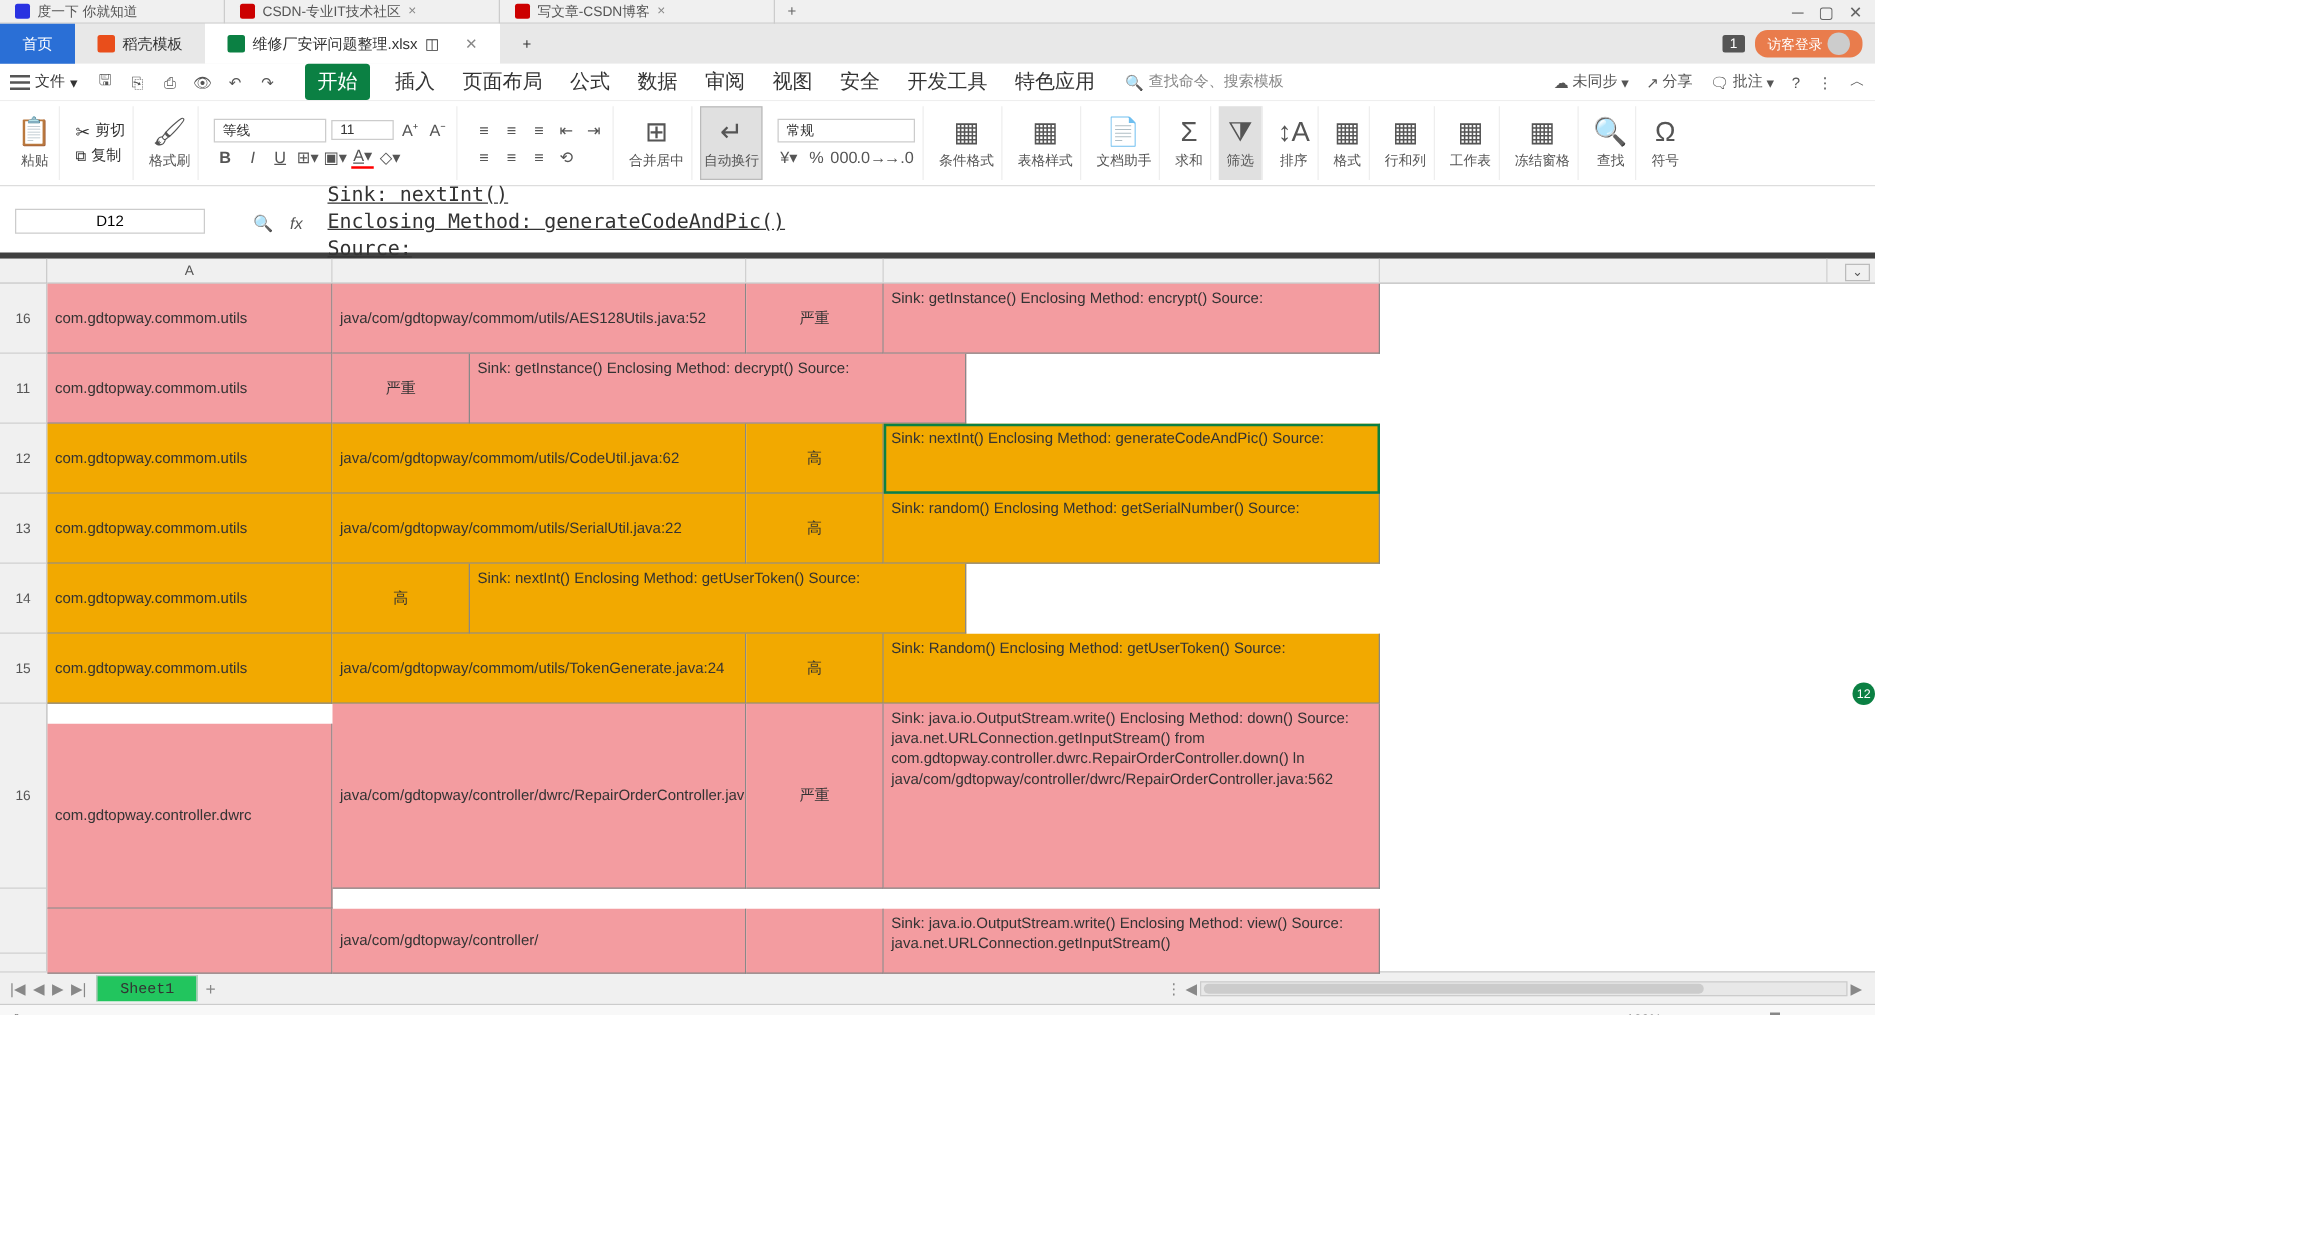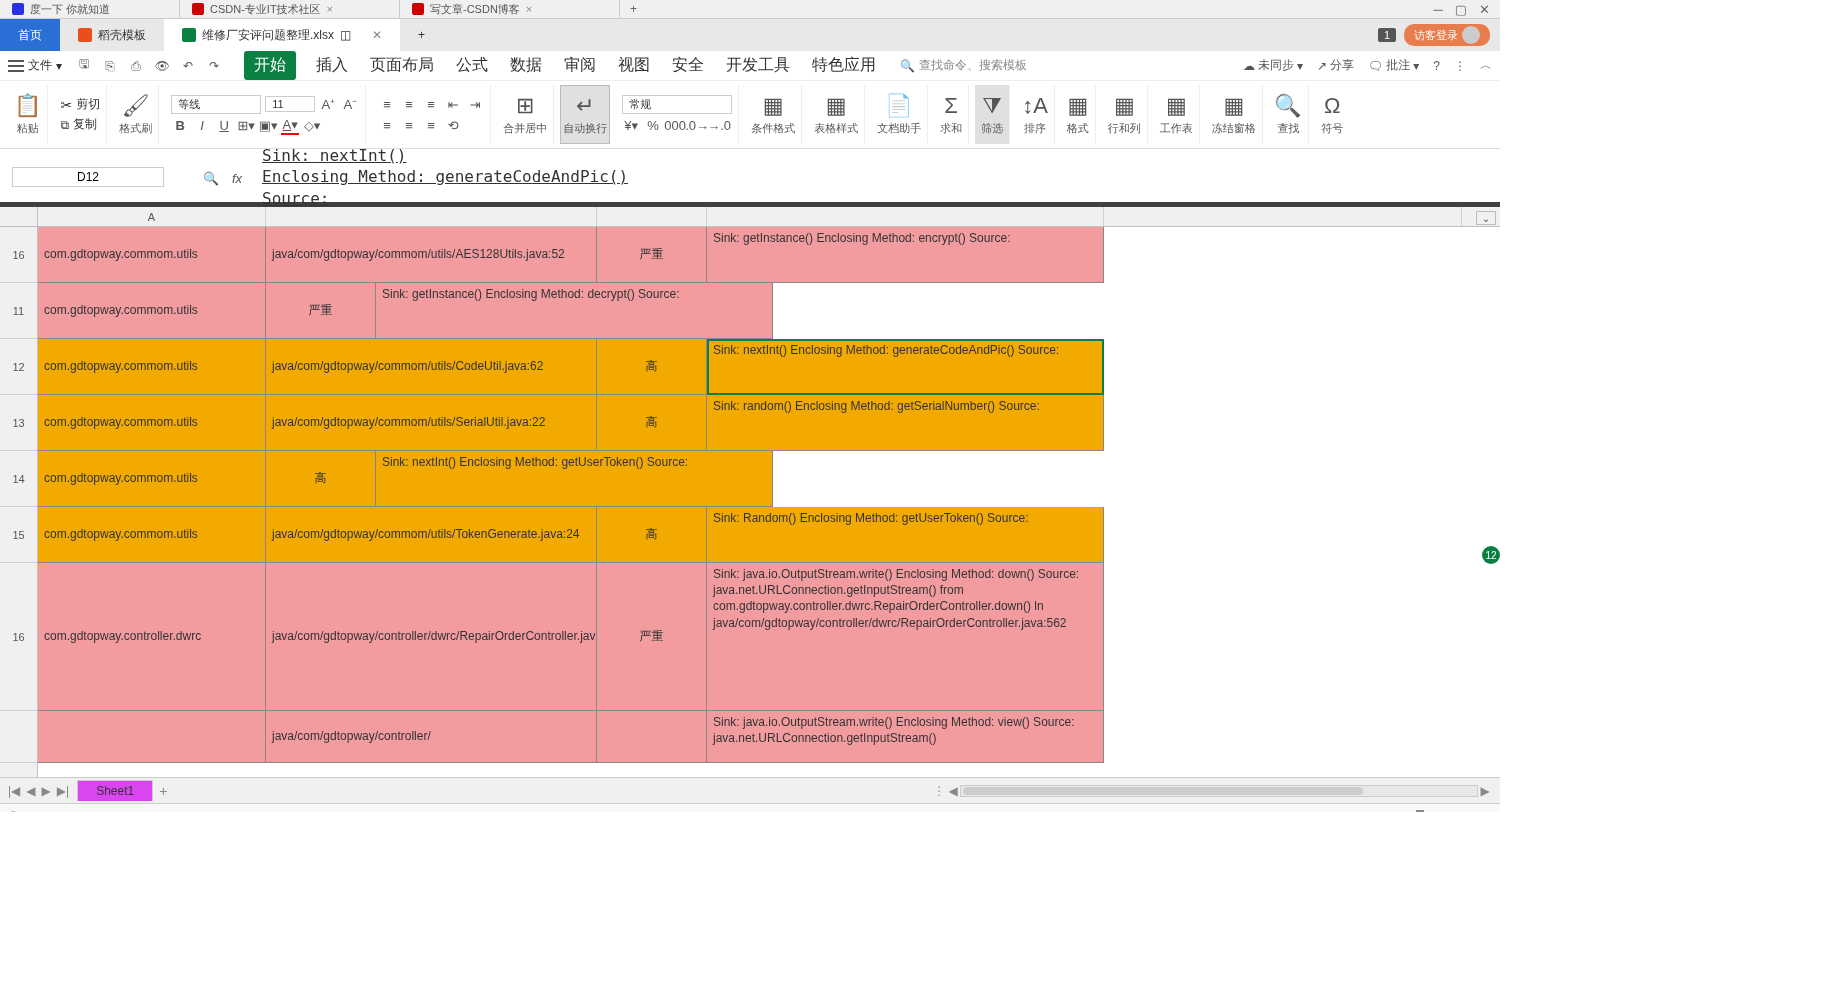--- a/index.html
+++ b/index.html
@@ -77,21 +77,21 @@
 .cell.multi { align-items: flex-start; }
 .cell .inner { line-height: 1.35; }
 .pink { background: #f39ca0; }
 .amber { background: #f2a900; }
 .cell-sel { outline: 2px solid #0b8043; outline-offset: -2px; position: relative; }
 .sheet-chevron { position: absolute; right: 4px; top: 4px; width: 20px; height: 14px; background: #f0f0f0; border: 1px solid #bbb; display: flex; align-items: center; justify-content: center; font-size: 10px; color: #555; cursor: pointer; }
 
 
 .sheettabs { height: 26px; display: flex; align-items: center; border-top: 1px solid #ccc; background: #f0f0f0; padding: 0 8px; }
 .sheet-nav { display: flex; gap: 6px; margin-right: 8px; color: #888; }
-.sheet-tab { background: #d946ef; padding: 3px 18px; border: 1px solid #ccc; border-bottom: none; font-size: 12px; cursor: pointer; }
+.sheet-tab { background: #22c55e; padding: 3px 18px; border: 1px solid #ccc; border-bottom: none; font-size: 12px; cursor: pointer; font-family: Liberation Mono, monospace; }
 .sheet-add { margin-left: 6px; color: #888; cursor: pointer; font-size: 14px; }
 .sheet-scroll { margin-left: auto; width: 560px; height: 12px; display: flex; align-items: center; }
 .sb-track { flex: 1; height: 12px; background: #e8e8e8; border: 1px solid #ccc; position: relative; }
 .sb-thumb { position: absolute; left: 2px; top: 1px; width: 400px; height: 8px; background: #ccc; border-radius: 4px; }
 .sb-btn { width: 14px; height: 14px; display: flex; align-items: center; justify-content: center; color: #888; cursor: pointer; }
 
 
 .statusbar { height: 24px; display: flex; align-items: center; border-top: 1px solid #ccc; background: #f8f8f8; padding: 0 8px; gap: 10px; font-size: 11px; color: #555; }
 .statusbar .right { margin-left: auto; display: flex; align-items: center; gap: 10px; }
 .zoom-slider { width: 120px; height: 3px; background: #ccc; position: relative; }
@@ -451,21 +451,21 @@
           <div class="cell amber" style="width: 110px; height: 56px; justify-content: center;">
             <div class="inner">高</div>
           </div>
           <div class="cell amber multi" style="width: 397px; height: 56px;">
             <div class="inner">Sink: Random()
 Enclosing Method: getUserToken()
 Source:</div>
           </div>
         </div>
         <div class="row">
-          <div class="cell pink" style="width: 228px; height: 148px;">
+          <div class="cell pink" style="width: 228px; height: 148px; margin-top: 16px;">
             <div class="inner">com.gdtopway.controller.dwrc</div>
           </div>
           <div class="cell pink" style="width: 331px; height: 148px;">
             <div class="inner">java/com/gdtopway/controller/dwrc/RepairOrderController.java:572</div>
           </div>
           <div class="cell pink" style="width: 110px; height: 148px; justify-content: center;">
             <div class="inner">严重</div>
           </div>
           <div class="cell pink multi" style="width: 397px; height: 148px;">
             <div class="inner">Sink: java.io.OutputStream.write()

